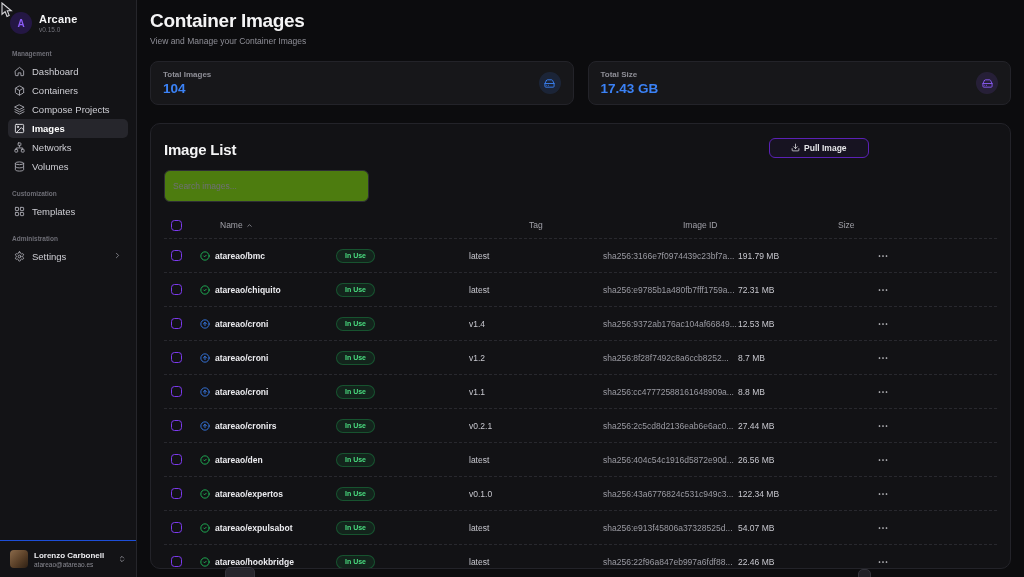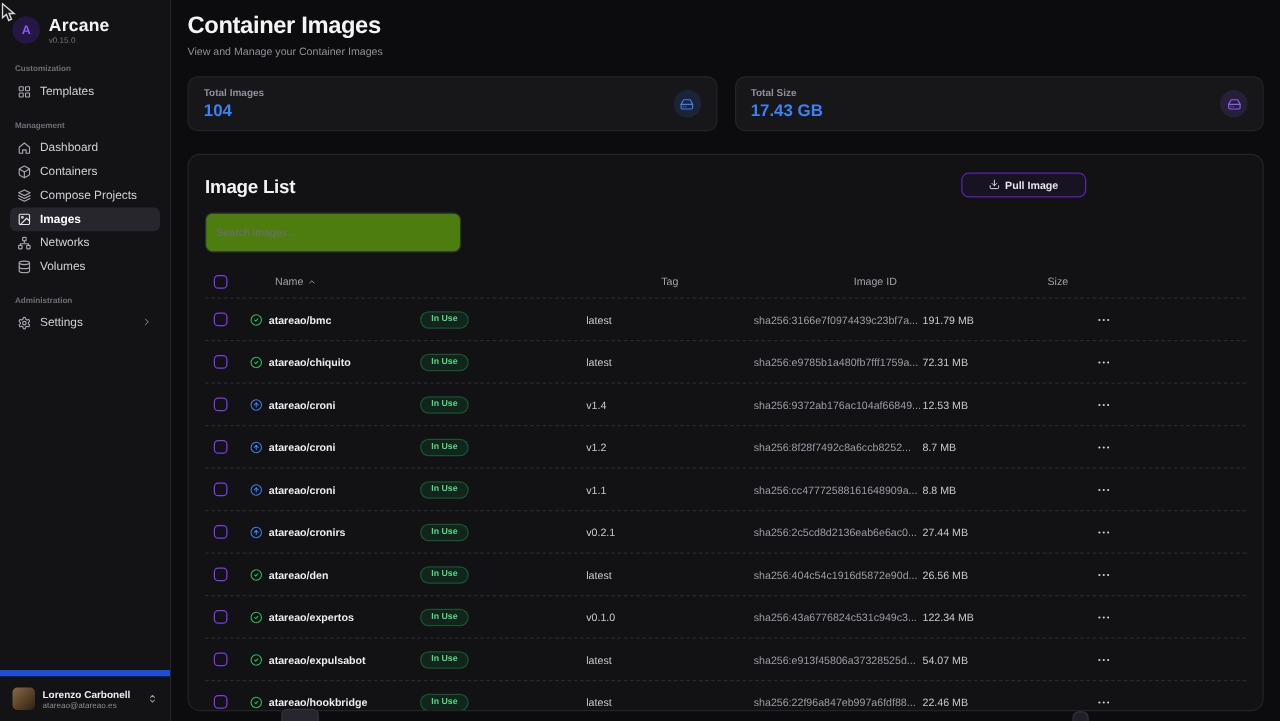--- a/index.html
+++ b/index.html
@@ -17,38 +17,38 @@
     width:137px; flex:0 0 137px; background:#131316;
     border-right:1px solid #26262b; position:relative;
     padding:10px 8px 0 8px;
   }
   .logo-row { display:flex; align-items:center; gap:7px; padding:2px 2px 10px 2px; }
   .logo-circle {
     width:22px; height:22px; border-radius:50%; background:#241744;
     display:flex; align-items:center; justify-content:center;
     color:#8b5cf6; font-weight:800; font-size:10px;
   }
-  .app-name { font-size:14px; font-weight:700; color:#f4f4f5; letter-spacing:.2px; }
+  .app-name { font-size:11px; font-weight:700; color:#f4f4f5; letter-spacing:.2px; }
   .app-version { font-size:6.5px; color:#72727a; margin-top:1px; }
   .nav-section { margin-top:6px; }
   .nav-section + .nav-section { margin-top:14px; }
   .nav-section-label { font-size:6.5px; font-weight:600; color:#6e6e76; margin:0 4px 5px 4px; }
   .nav-item {
     display:flex; align-items:center; gap:7px; height:19px; padding:0 6px;
     border-radius:5px; color:#cfcfd5; font-size:9.5px; font-weight:500; cursor:pointer;
   }
   .nav-item .icon { display:flex; color:#a7a7af; }
   .nav-item .icon svg { width:11px; height:11px; }
   .nav-item.active { background:#26262c; color:#ffffff; font-weight:700; }
   .nav-item.active .icon { color:#e8e8ec; }
   .nav-chevron { margin-left:auto; color:#9a9aa2; }
   .nav-chevron svg { width:9px; height:9px; }
   .sidebar-footer {
     position:absolute; left:0; right:0; bottom:0;
-    border-top:5px solid #1d4ed8; padding:9px 10px; background:#131316;
+    border-top:1px solid #1d4ed8; padding:9px 10px; background:#131316;
     display:flex; align-items:center; gap:6px; cursor:pointer;
   }
   .avatar { width:18px; height:18px; border-radius:4px;
     background:linear-gradient(135deg,#8a6a4a 0%, #5a4028 55%, #2e2014 100%); flex:0 0 18px; }
   .user-name { font-size:8px; font-weight:700; color:#ececf0; white-space:nowrap; }
   .user-email { font-size:6.5px; color:#8a8a92; margin-top:1px; }
   .user-caret { margin-left:auto; color:#9a9aa2; display:flex; }
   .user-caret svg { width:8px; height:8px; }
 
   
@@ -137,34 +137,20 @@
   <aside class="sidebar">
     <div class="logo-row">
       <div class="logo-circle">A</div>
       <div>
         <div class="app-name">Arcane</div>
         <div class="app-version">v0.15.0</div>
       </div>
     </div>
     <nav id="sidebar-nav">
         <div class="nav-section">
-          <div class="nav-section-label">Customization</div>
-          <div class="nav-item">
-            <span class="icon ">
-              <svg viewBox="0 0 24 24" fill="none" stroke="currentColor" stroke-width="2" stroke-linecap="round" stroke-linejoin="round">
-                <rect x="3" y="3" width="7" height="7" rx="1"></rect>
-                <rect x="14" y="3" width="7" height="7" rx="1"></rect>
-                <rect x="3" y="14" width="7" height="7" rx="1"></rect>
-                <rect x="14" y="14" width="7" height="7" rx="1"></rect>
-              </svg>
-            </span>
-            <span class="nav-label">Templates</span>
-          </div>
-        </div>
-        <div class="nav-section">
           <div class="nav-section-label">Management</div>
           <div class="nav-item">
             <span class="icon ">
               <svg viewBox="0 0 24 24" fill="none" stroke="currentColor" stroke-width="2" stroke-linecap="round" stroke-linejoin="round">
                 <path d="M3 10.5 12 3l9 7.5V20a1 1 0 0 1-1 1h-5v-6h-6v6H4a1 1 0 0 1-1-1z"></path>
               </svg>
             </span>
             <span class="nav-label">Dashboard</span>
           </div>
           <div class="nav-item">
@@ -211,20 +197,34 @@
           </div>
           <div class="nav-item">
             <span class="icon ">
               <svg viewBox="0 0 24 24" fill="none" stroke="currentColor" stroke-width="2" stroke-linecap="round" stroke-linejoin="round">
                 <ellipse cx="12" cy="5" rx="9" ry="3"></ellipse>
                 <path d="M3 5v14c0 1.66 4 3 9 3s9-1.34 9-3V5"></path>
                 <path d="M3 12c0 1.66 4 3 9 3s9-1.34 9-3"></path>
               </svg>
             </span>
             <span class="nav-label">Volumes</span>
+          </div>
+        </div>
+        <div class="nav-section">
+          <div class="nav-section-label">Customization</div>
+          <div class="nav-item">
+            <span class="icon ">
+              <svg viewBox="0 0 24 24" fill="none" stroke="currentColor" stroke-width="2" stroke-linecap="round" stroke-linejoin="round">
+                <rect x="3" y="3" width="7" height="7" rx="1"></rect>
+                <rect x="14" y="3" width="7" height="7" rx="1"></rect>
+                <rect x="3" y="14" width="7" height="7" rx="1"></rect>
+                <rect x="14" y="14" width="7" height="7" rx="1"></rect>
+              </svg>
+            </span>
+            <span class="nav-label">Templates</span>
           </div>
         </div>
         <div class="nav-section">
           <div class="nav-section-label">Administration</div>
           <div class="nav-item">
             <span class="icon ">
               <svg viewBox="0 0 24 24" fill="none" stroke="currentColor" stroke-width="2" stroke-linecap="round" stroke-linejoin="round">
                 <path d="M12.22 2h-.44a2 2 0 0 0-2 2v.18a2 2 0 0 1-1 1.73l-.43.25a2 2 0 0 1-2 0l-.15-.08a2 2 0 0 0-2.73.73l-.22.38a2 2 0 0 0 .73 2.73l.15.1a2 2 0 0 1 1 1.72v.51a2 2 0 0 1-1 1.74l-.15.09a2 2 0 0 0-.73 2.73l.22.38a2 2 0 0 0 2.73.73l.15-.08a2 2 0 0 1 2 0l.43.25a2 2 0 0 1 1 1.73V20a2 2 0 0 0 2 2h.44a2 2 0 0 0 2-2v-.18a2 2 0 0 1 1-1.73l.43-.25a2 2 0 0 1 2 0l.15.08a2 2 0 0 0 2.73-.73l.22-.39a2 2 0 0 0-.73-2.73l-.15-.08a2 2 0 0 1-1-1.74v-.5a2 2 0 0 1 1-1.74l.15-.09a2 2 0 0 0 .73-2.73l-.22-.38a2 2 0 0 0-2.73-.73l-.15.08a2 2 0 0 1-2 0l-.43-.25a2 2 0 0 1-1-1.73V4a2 2 0 0 0-2-2z"></path>
                 <circle cx="12" cy="12" r="3"></circle>
               </svg>

